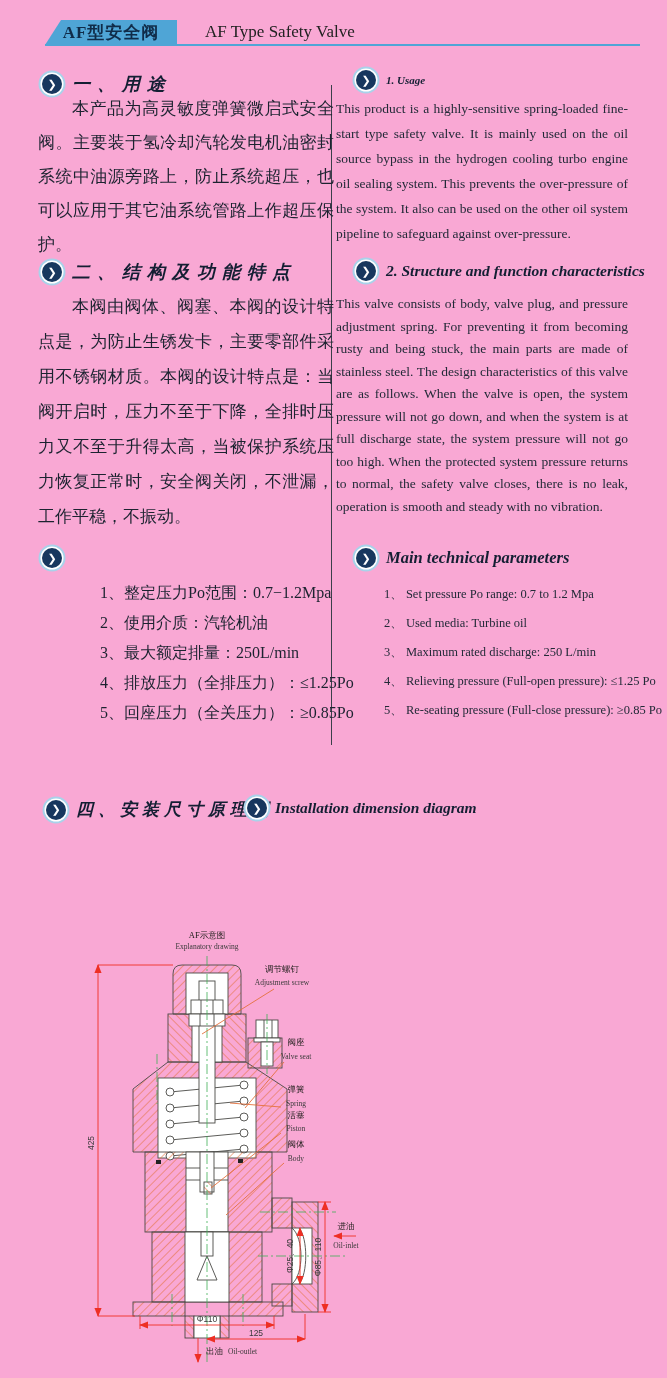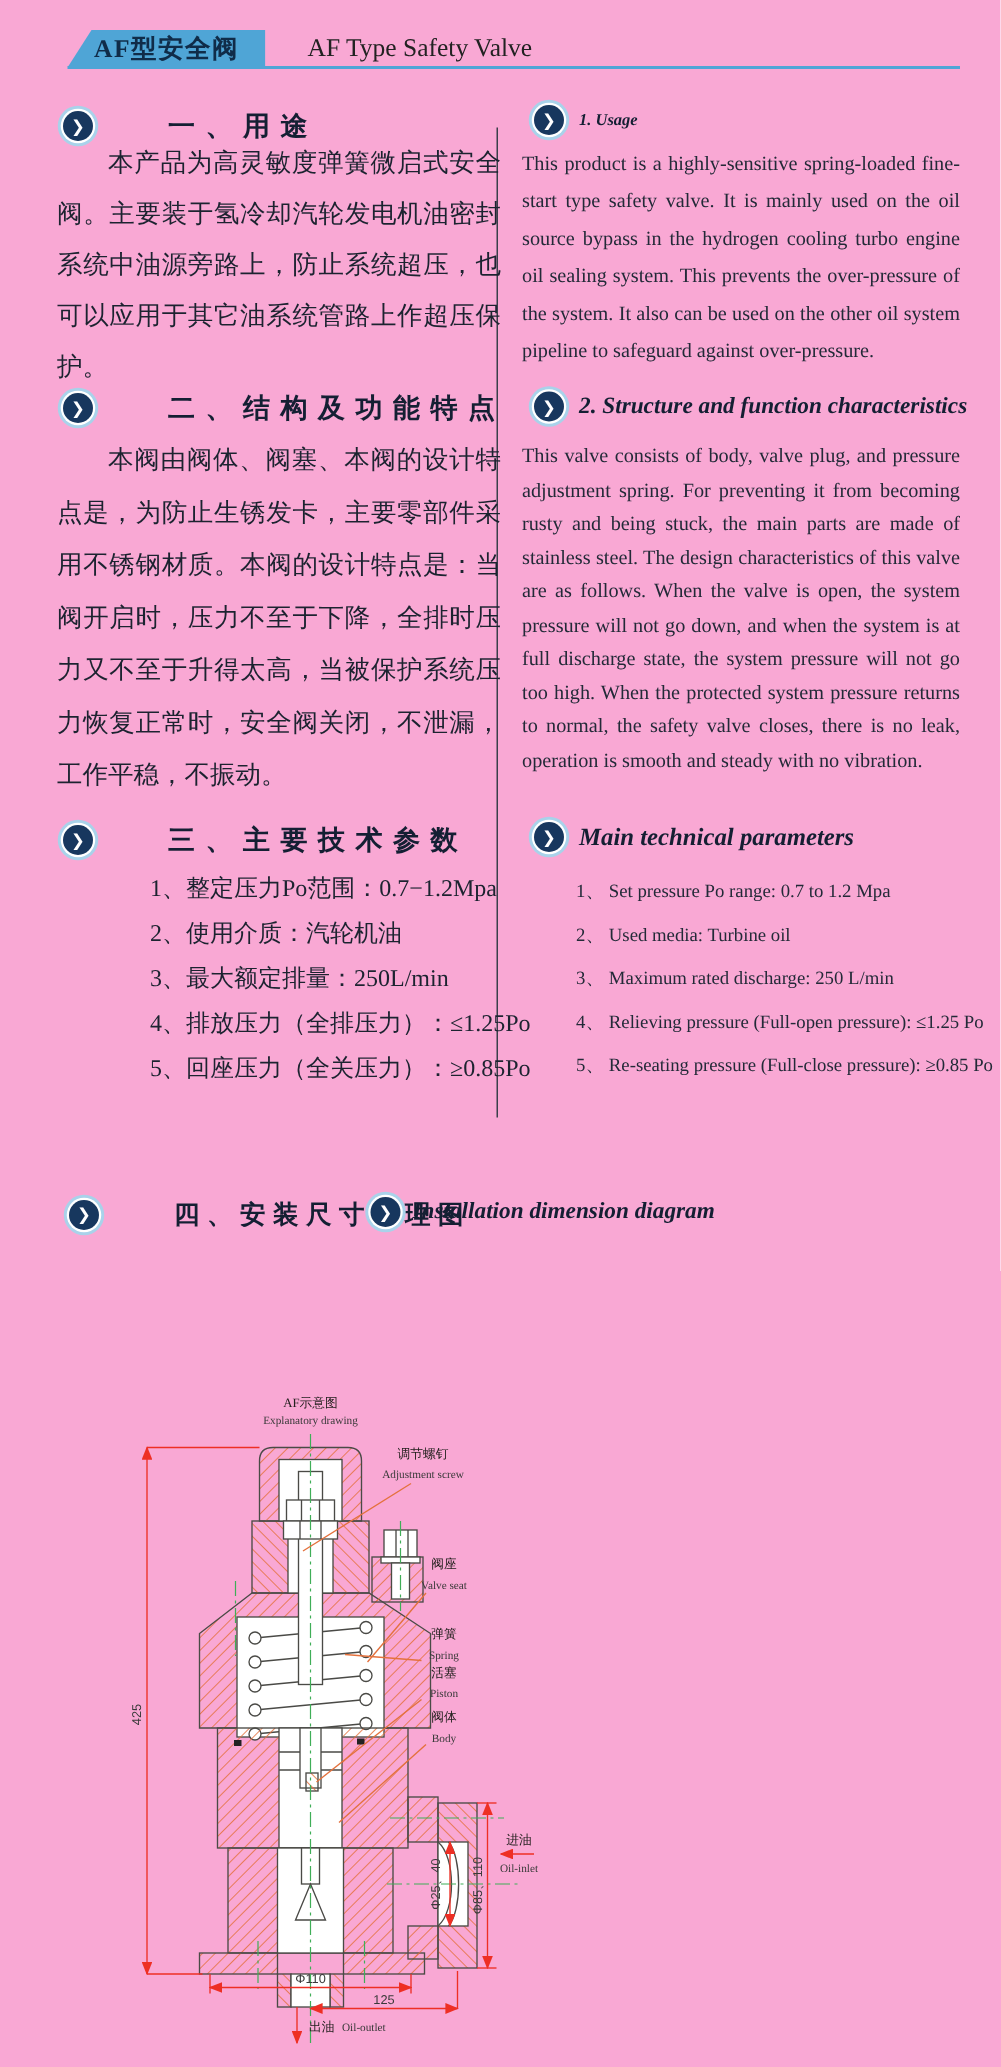--- a/index.html
+++ b/index.html
@@ -13,26 +13,26 @@
          font-weight:bold;font-size:17px;color:#102c49;letter-spacing:1px;}
   .htitle{position:absolute;left:205px;top:22px;font-size:17px;color:#222;}
   .hrule{position:absolute;left:45px;top:44px;width:595px;height:2px;background:#4fa5d6;}
   .vdivider{position:absolute;left:331px;top:85px;width:1px;height:660px;background:#3a3f4a;}
   
   .bullet{display:inline-flex;width:20px;height:20px;border-radius:50%;background:#17375e;
           color:#fff;align-items:center;justify-content:center;font-size:11px;line-height:1;
           box-shadow:0 0 0 1.5px #fff,0 0 0 3.5px #a9d2ea;font-family:"DejaVu Sans",sans-serif;
           flex:0 0 auto;}
   .hrow{position:absolute;display:flex;align-items:center;gap:10px;}
-  .hcn{font-size:18px;font-weight:bold;letter-spacing:7px;color:#141f33;white-space:nowrap;margin-left:40px;}
+  .hcn{font-size:18px;font-weight:bold;font-style:italic;letter-spacing:7px;color:#141f33;white-space:nowrap;}
   .hen{font-size:15.5px;font-weight:bold;font-style:italic;color:#141f33;white-space:nowrap;}
   
   .cnp{position:absolute;left:38px;width:296px;font-size:17px;text-align:justify;
        text-indent:2em;color:#1c2330;margin:0;}
-  .enp{position:absolute;left:348px;width:292px;font-size:13.5px;text-align:justify;
+  .enp{position:absolute;left:336px;width:292px;font-size:13.5px;text-align:justify;
        color:#232a38;margin:0;}
   .list{position:absolute;}
   .list div{white-space:nowrap;}
   .cnlist{left:88px;font-size:16px;line-height:30px;color:#1c2330;margin-left:12px;}
   .enlist{left:384px;font-size:12.5px;line-height:29px;color:#232a38;}
   svg text{font-family:"Liberation Sans","DejaVu Sans",sans-serif;}
   text.lbl-cn{font-family:"Liberation Serif",serif;font-size:8.5px;fill:#24211f;}
   text.lbl-en{font-family:"Liberation Serif",serif;font-size:7.5px;fill:#3a3a3a;}
   text.dim{font-size:8.5px;fill:#3a3a3a;}
 </style>
@@ -65,21 +65,20 @@
   <p class="cnp" style="top:289px;line-height:35px;">本阀由阀体、阀塞、本阀的设计特点是，为防止生锈发卡，主要零部件采用不锈钢材质。本阀的设计特点是：当阀开启时，压力不至于下降，全排时压力又不至于升得太高，当被保护系统压力恢复正常时，安全阀关闭，不泄漏，工作平稳，不振动。</p>
 
   <div class="hrow" style="left:356px;top:261px;">
     <span class="bullet">❯</span>
     <span class="hen">2. Structure and function characteristics</span>
   </div>
   <p class="enp" style="top:293px;line-height:22.5px;">This valve consists of body, valve plug, and pressure adjustment spring. For preventing it from becoming rusty and being stuck, the main parts are made of stainless steel. The design characteristics of this valve are as follows. When the valve is open, the system pressure will not go down, and when the system is at full discharge state, the system pressure will not go too high. When the protected system pressure returns to normal, the safety valve closes, there is no leak, operation is smooth and steady with no vibration.</p>
 
   <div class="hrow" style="left:42px;top:548px;">
     <span class="bullet">❯</span>
-    <span class="hcn">三、主要技术参数</span>
   </div>
   <div class="list cnlist" style="top:578px;">
     <div>1、整定压力Po范围：0.7−1.2Mpa</div>
     <div>2、使用介质：汽轮机油</div>
     <div>3、最大额定排量：250L/min</div>
     <div>4、排放压力（全排压力）：≤1.25Po</div>
     <div>5、回座压力（全关压力）：≥0.85Po</div>
   </div>
 
   <div class="hrow" style="left:356px;top:548px;">

